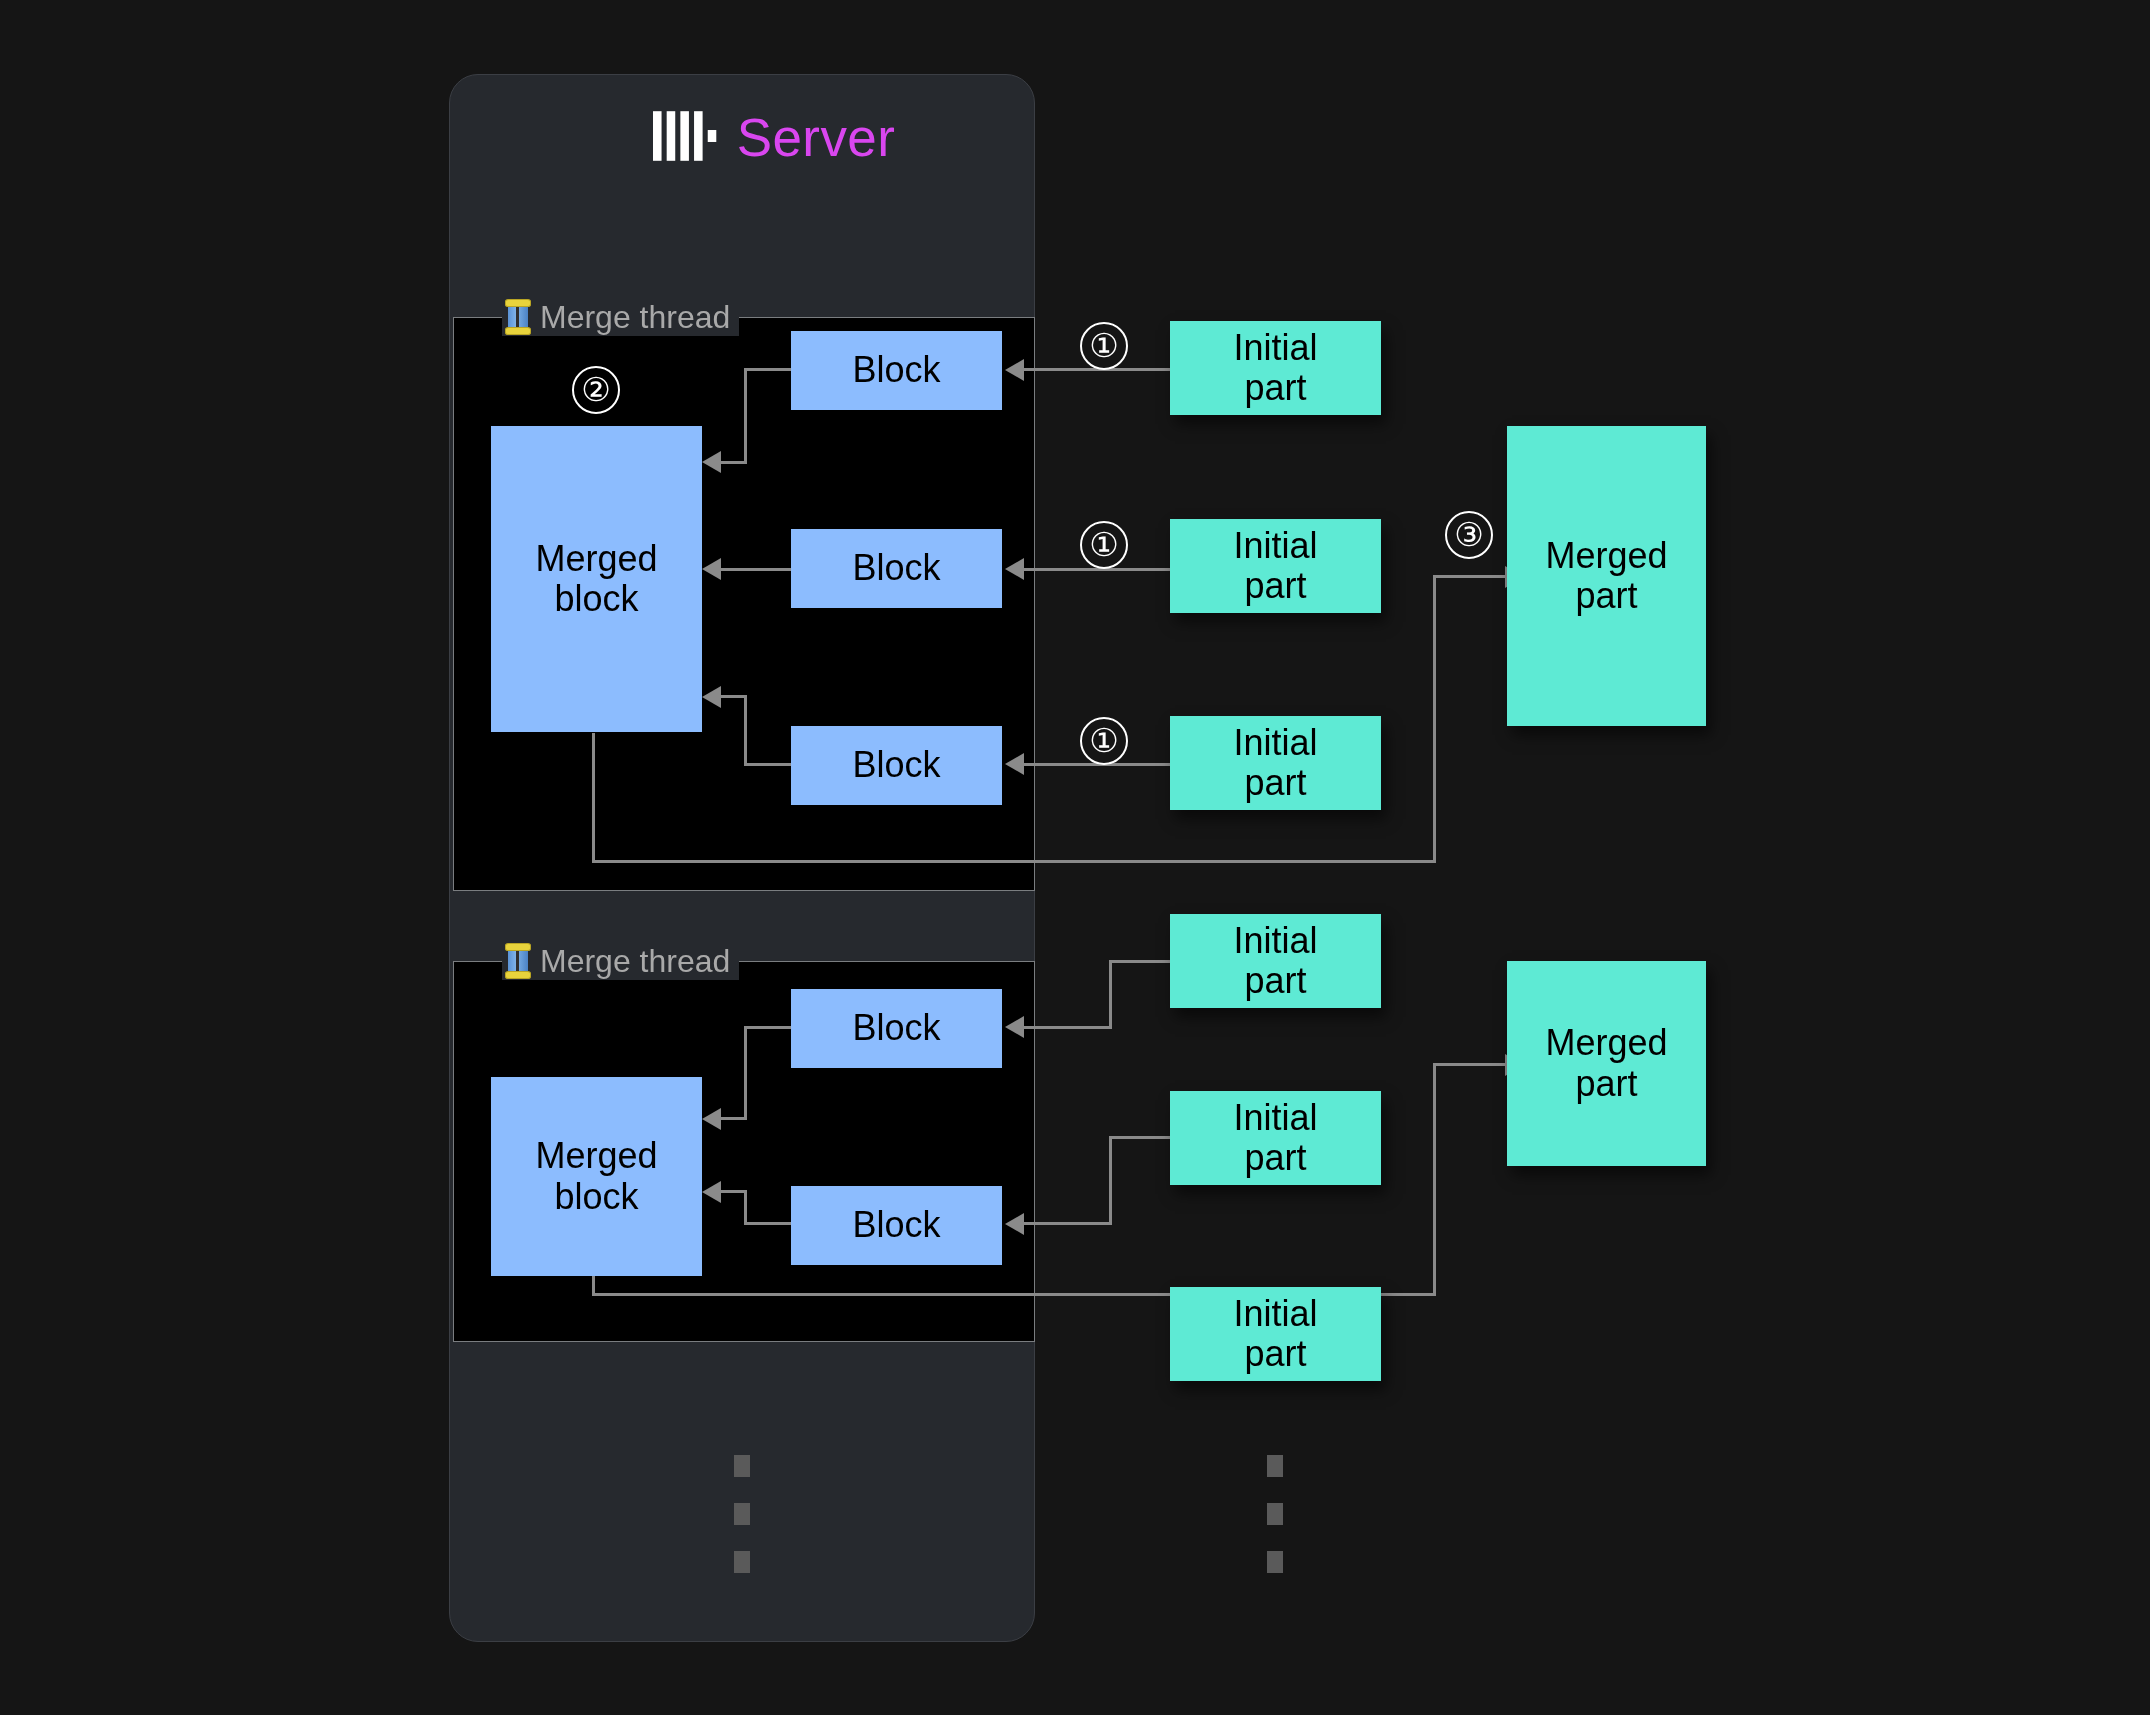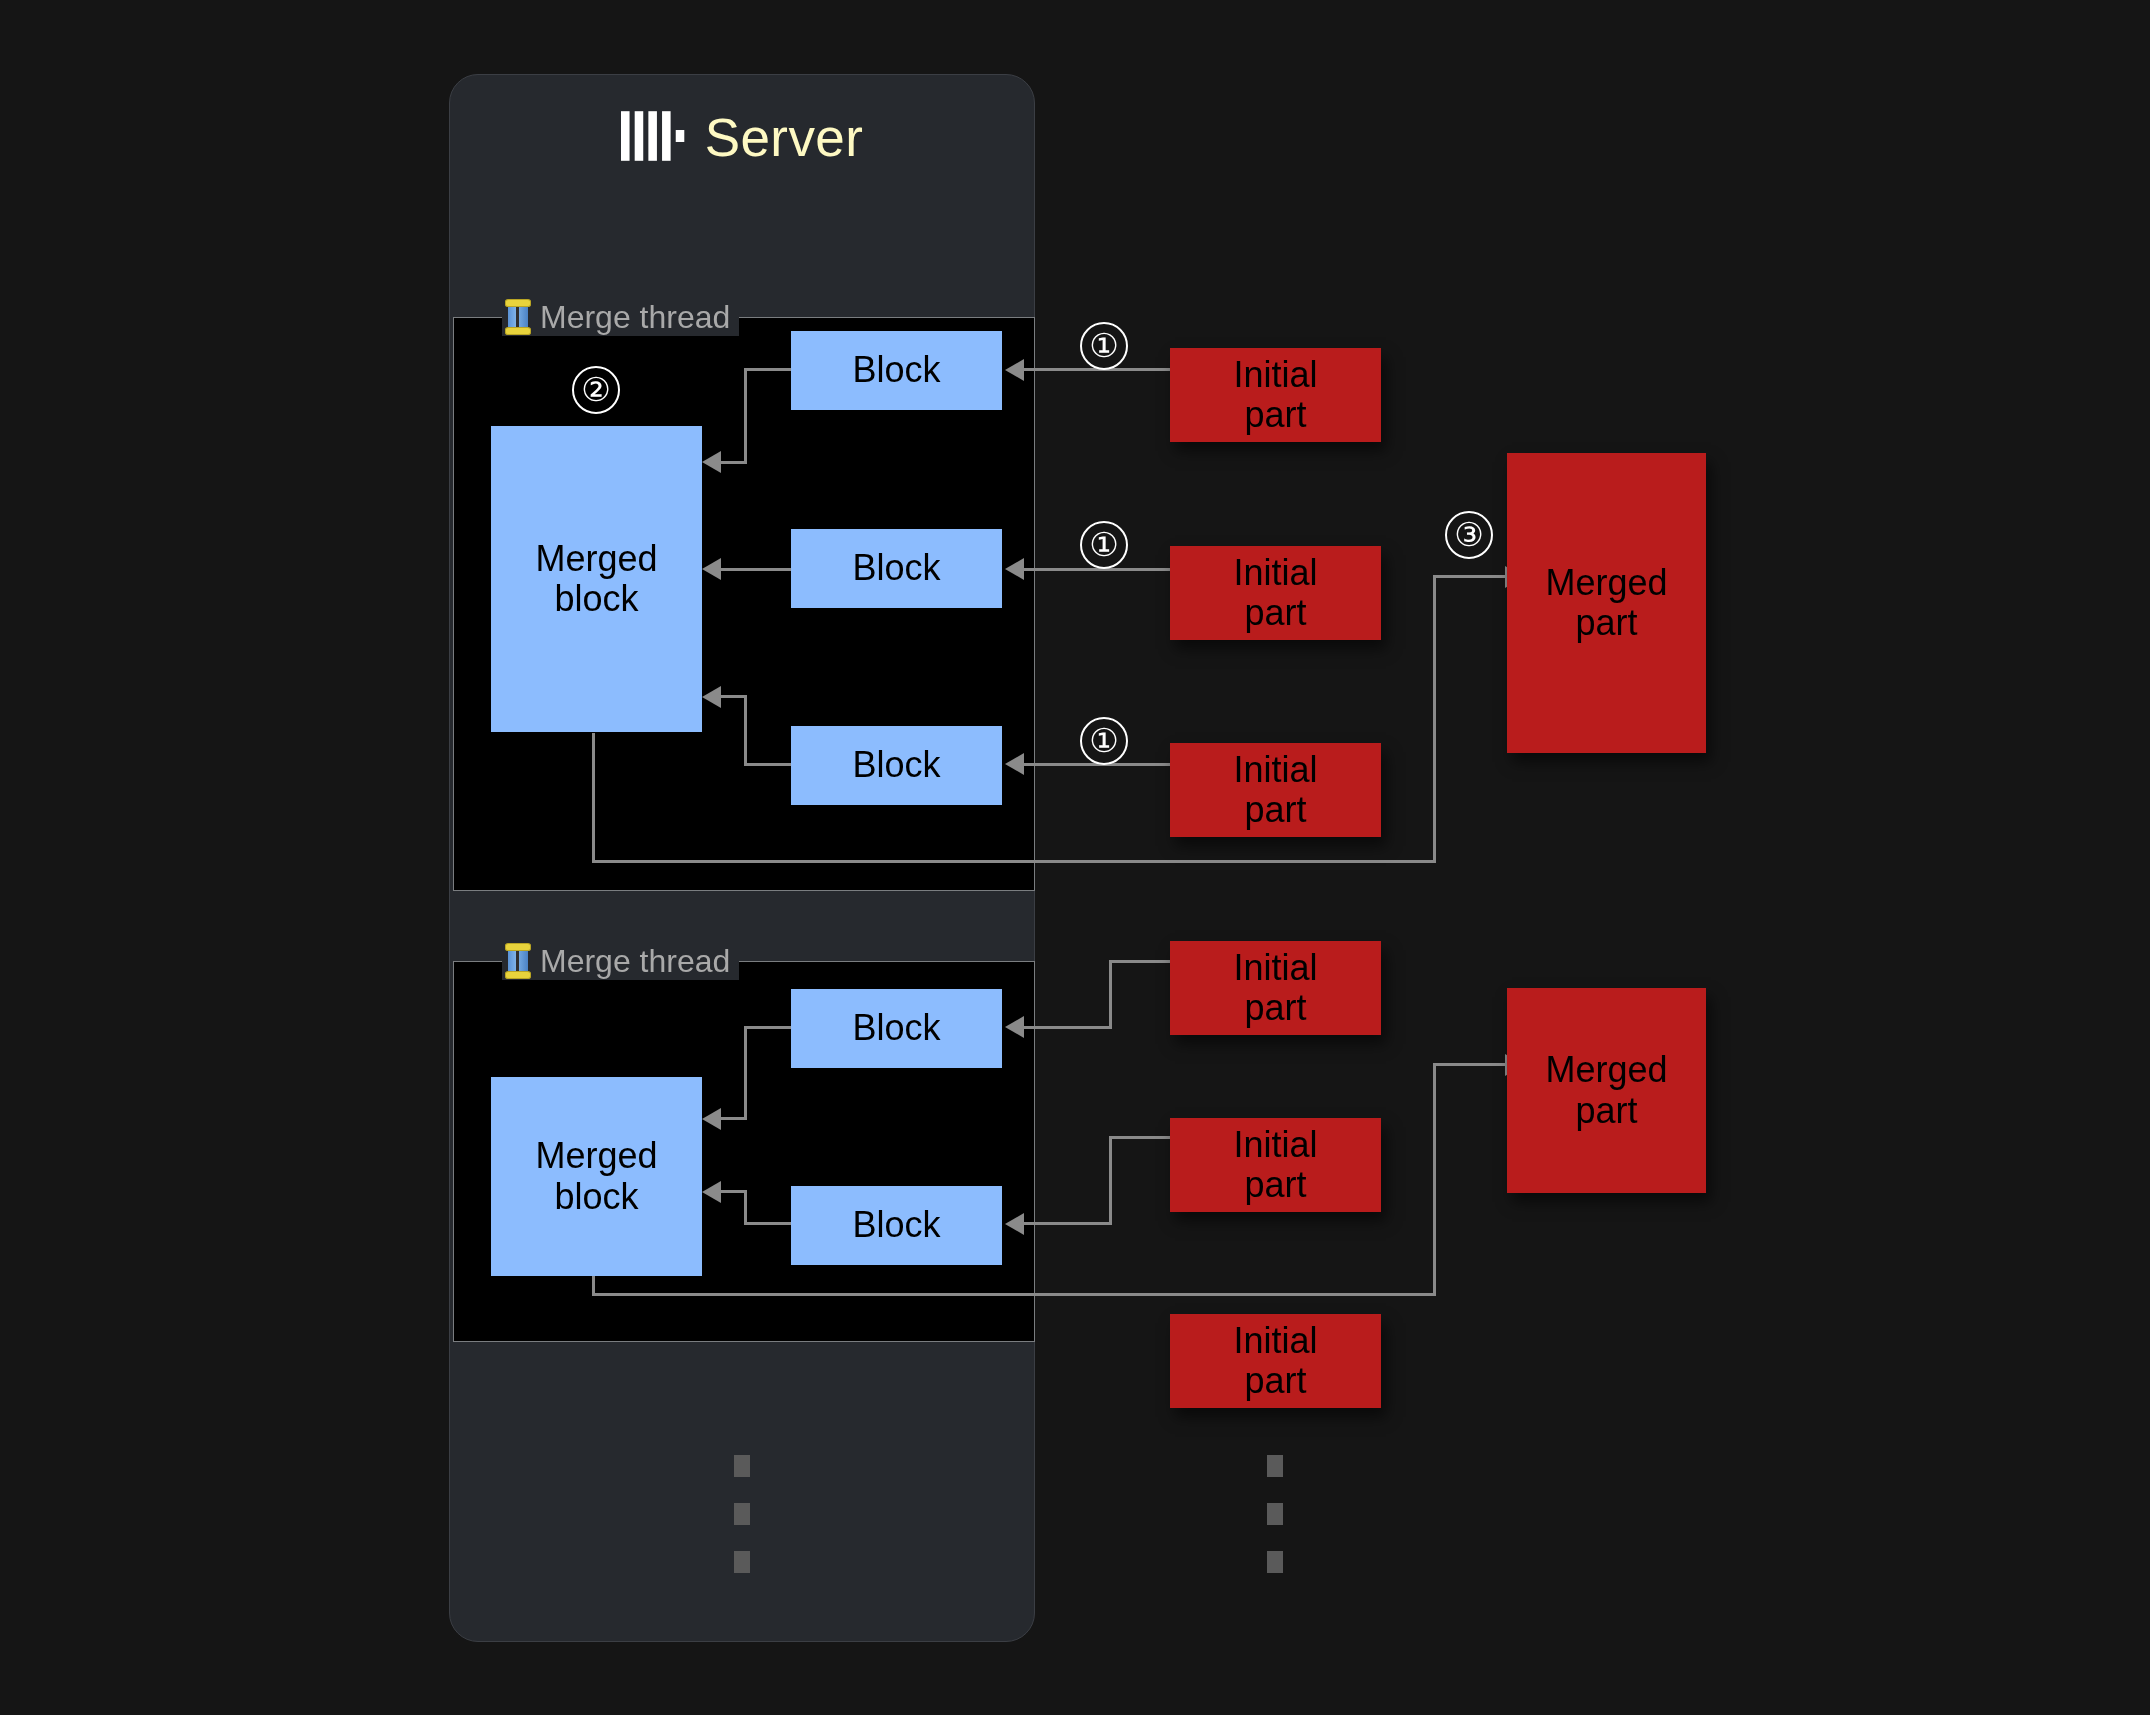--- a/index.html
+++ b/index.html
@@ -25,26 +25,27 @@
     background: #26292e;
     border: 1.7px solid #3b3e44;
     border-radius: 29px;
     box-sizing: border-box;
   }
   .server-title {
     position: absolute;
     left: 449px; top: 111px;
     width: 586px;
     text-align: center;
-    color: #fef9c3;
+    color: #d946ef;
     font-size: 53px;
     font-weight: 400;
     letter-spacing: 0.4px;
     line-height: 1;
     white-space: nowrap;
+    padding-left: 32px;
   }
   .server-title .ch-logo {
     display: inline-block;
     vertical-align: -5.1px;
     margin-right: 19px;
   }
 
   
   .thread-panel {
     position: absolute;
@@ -101,21 +102,21 @@
     display: flex;
     align-items: center;
     justify-content: center;
     text-align: center;
     color: #000000;
     font-size: 36px;
     line-height: 1.12;
     z-index: 3;
   }
   .box.blue   { background: #8cbcfe; }
-  .box.yellow { background: #b91c1c; box-shadow: 5.1px 8.6px 13.7px rgba(0,0,0,0.55); margin-top: 27px; }
+  .box.yellow { background: #5eead4; box-shadow: 5.1px 8.6px 13.7px rgba(0,0,0,0.55); }
 
   
   .step {
     position: absolute;
     width: 48px; height: 48px;
     border: 2.6px solid #ffffff;
     border-radius: 50%;
     color: #ffffff;
     font-size: 33px;
     line-height: 43px;

